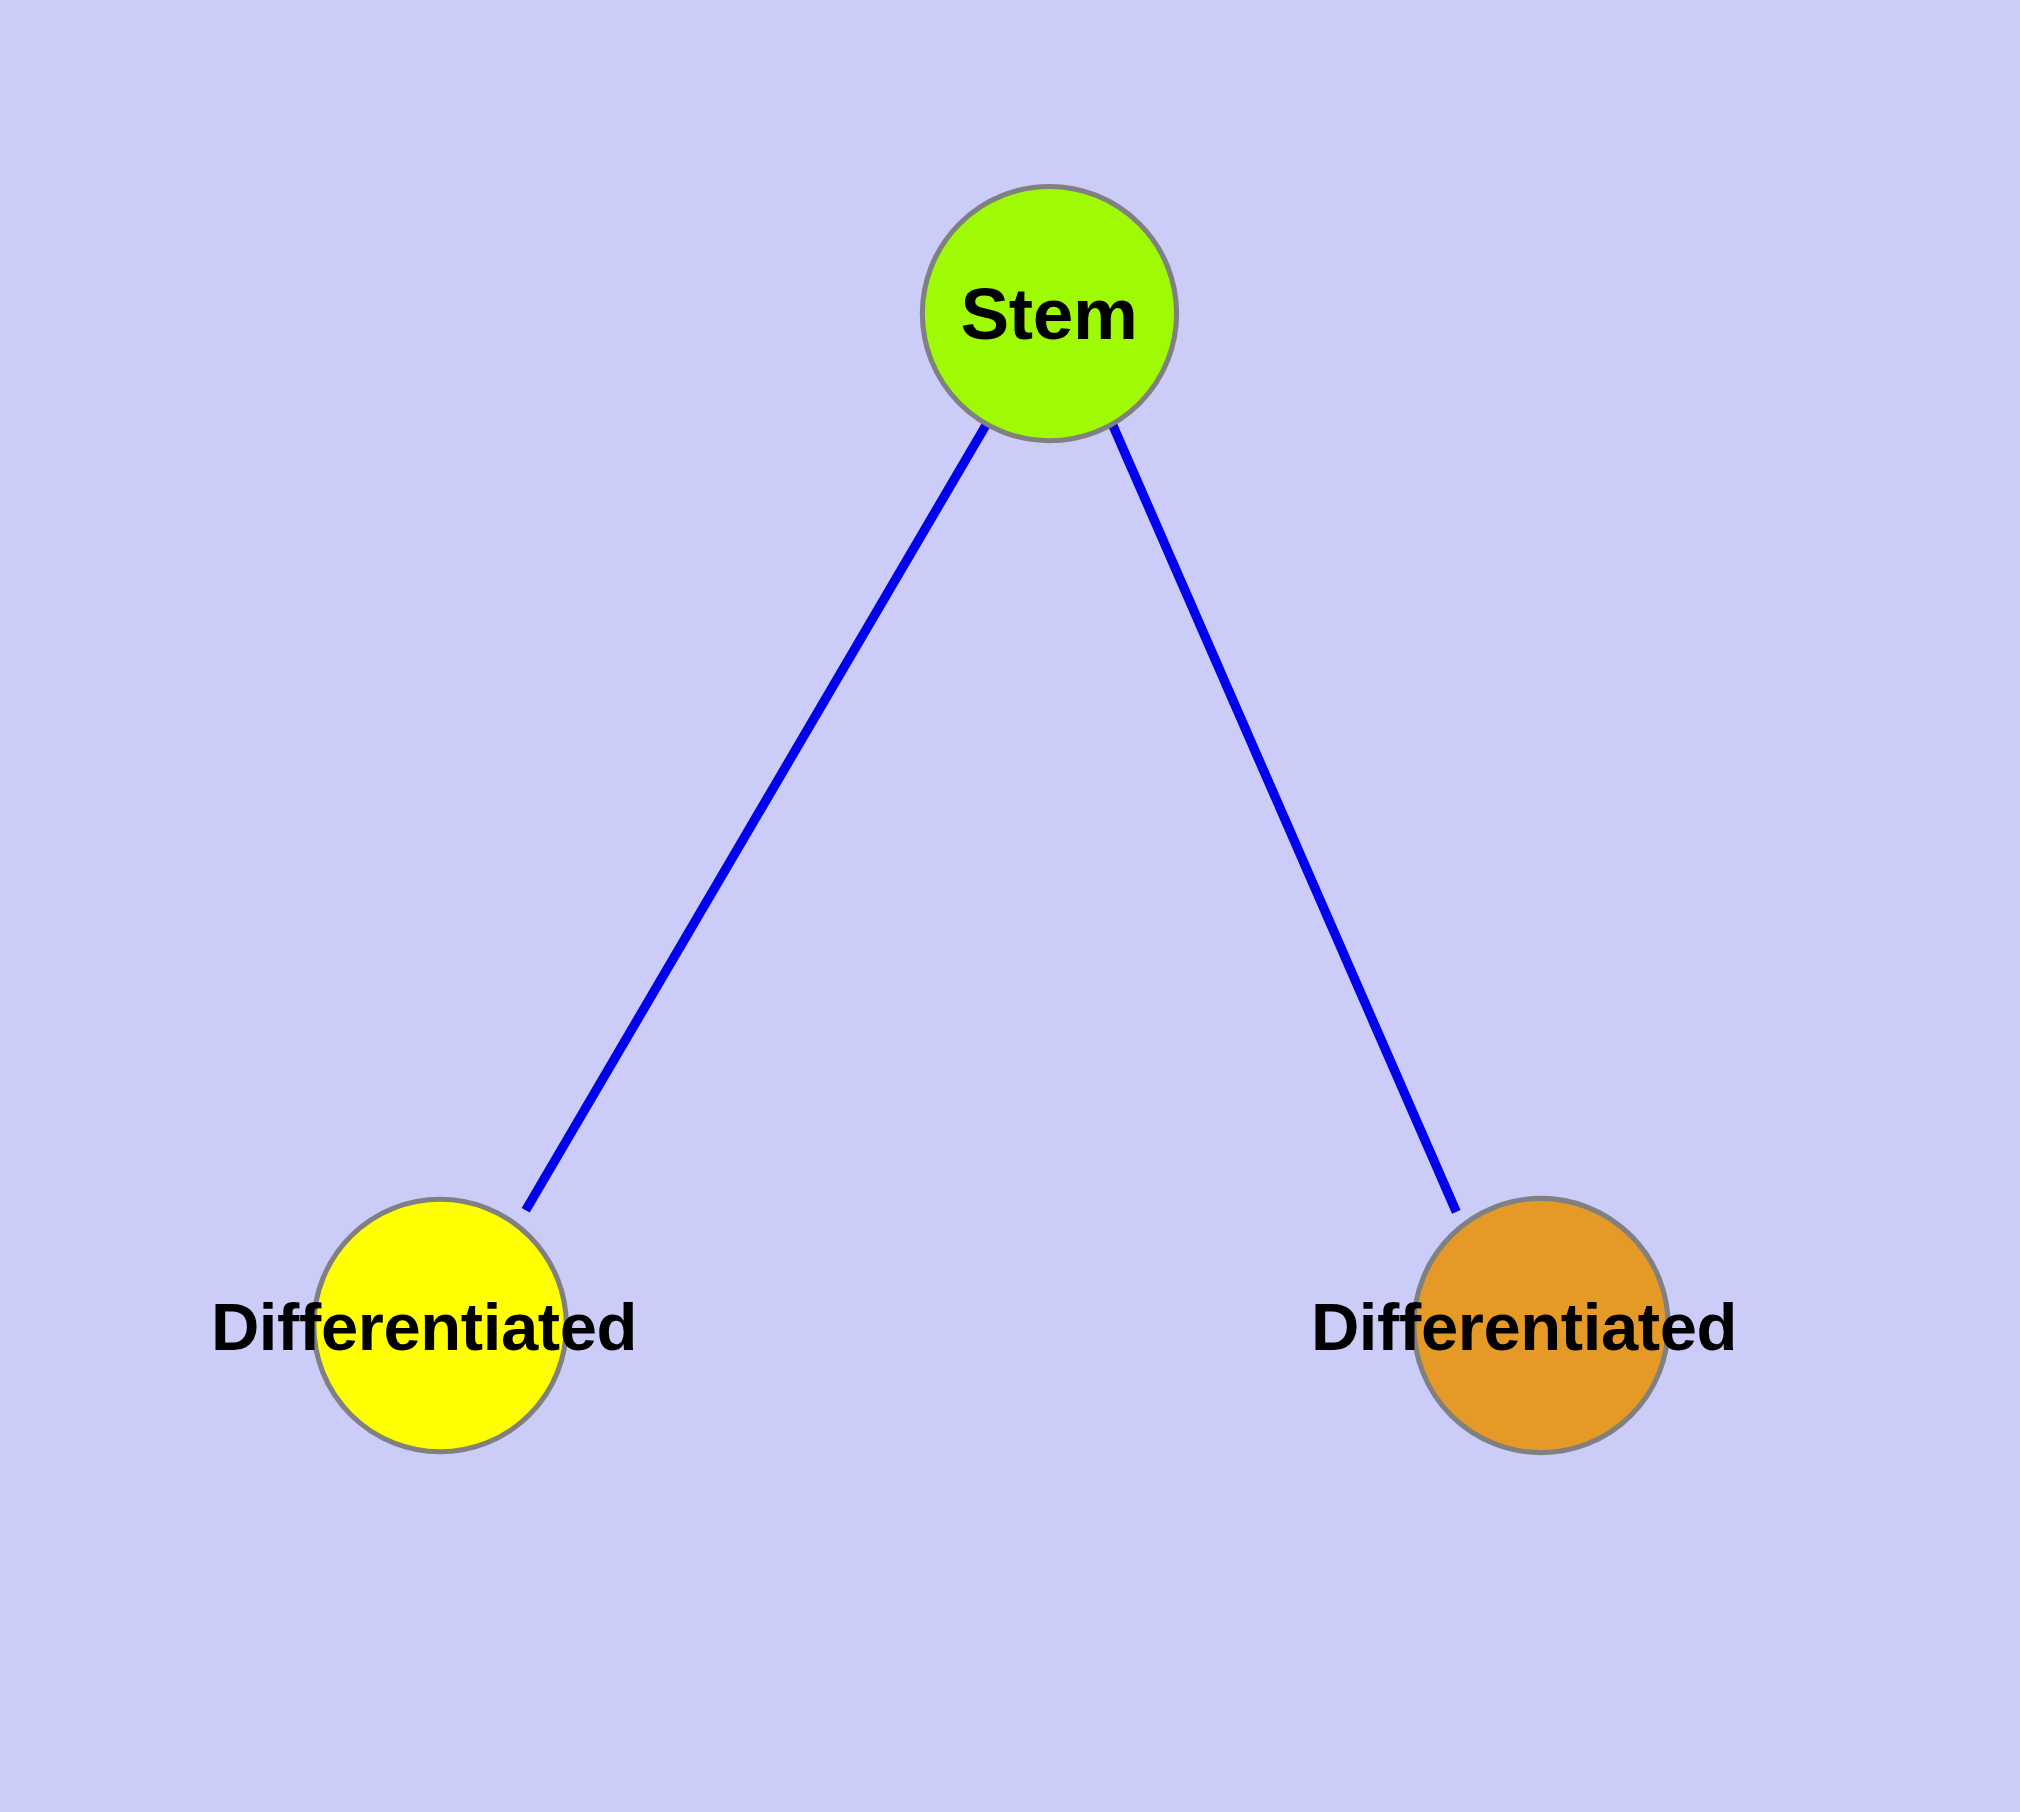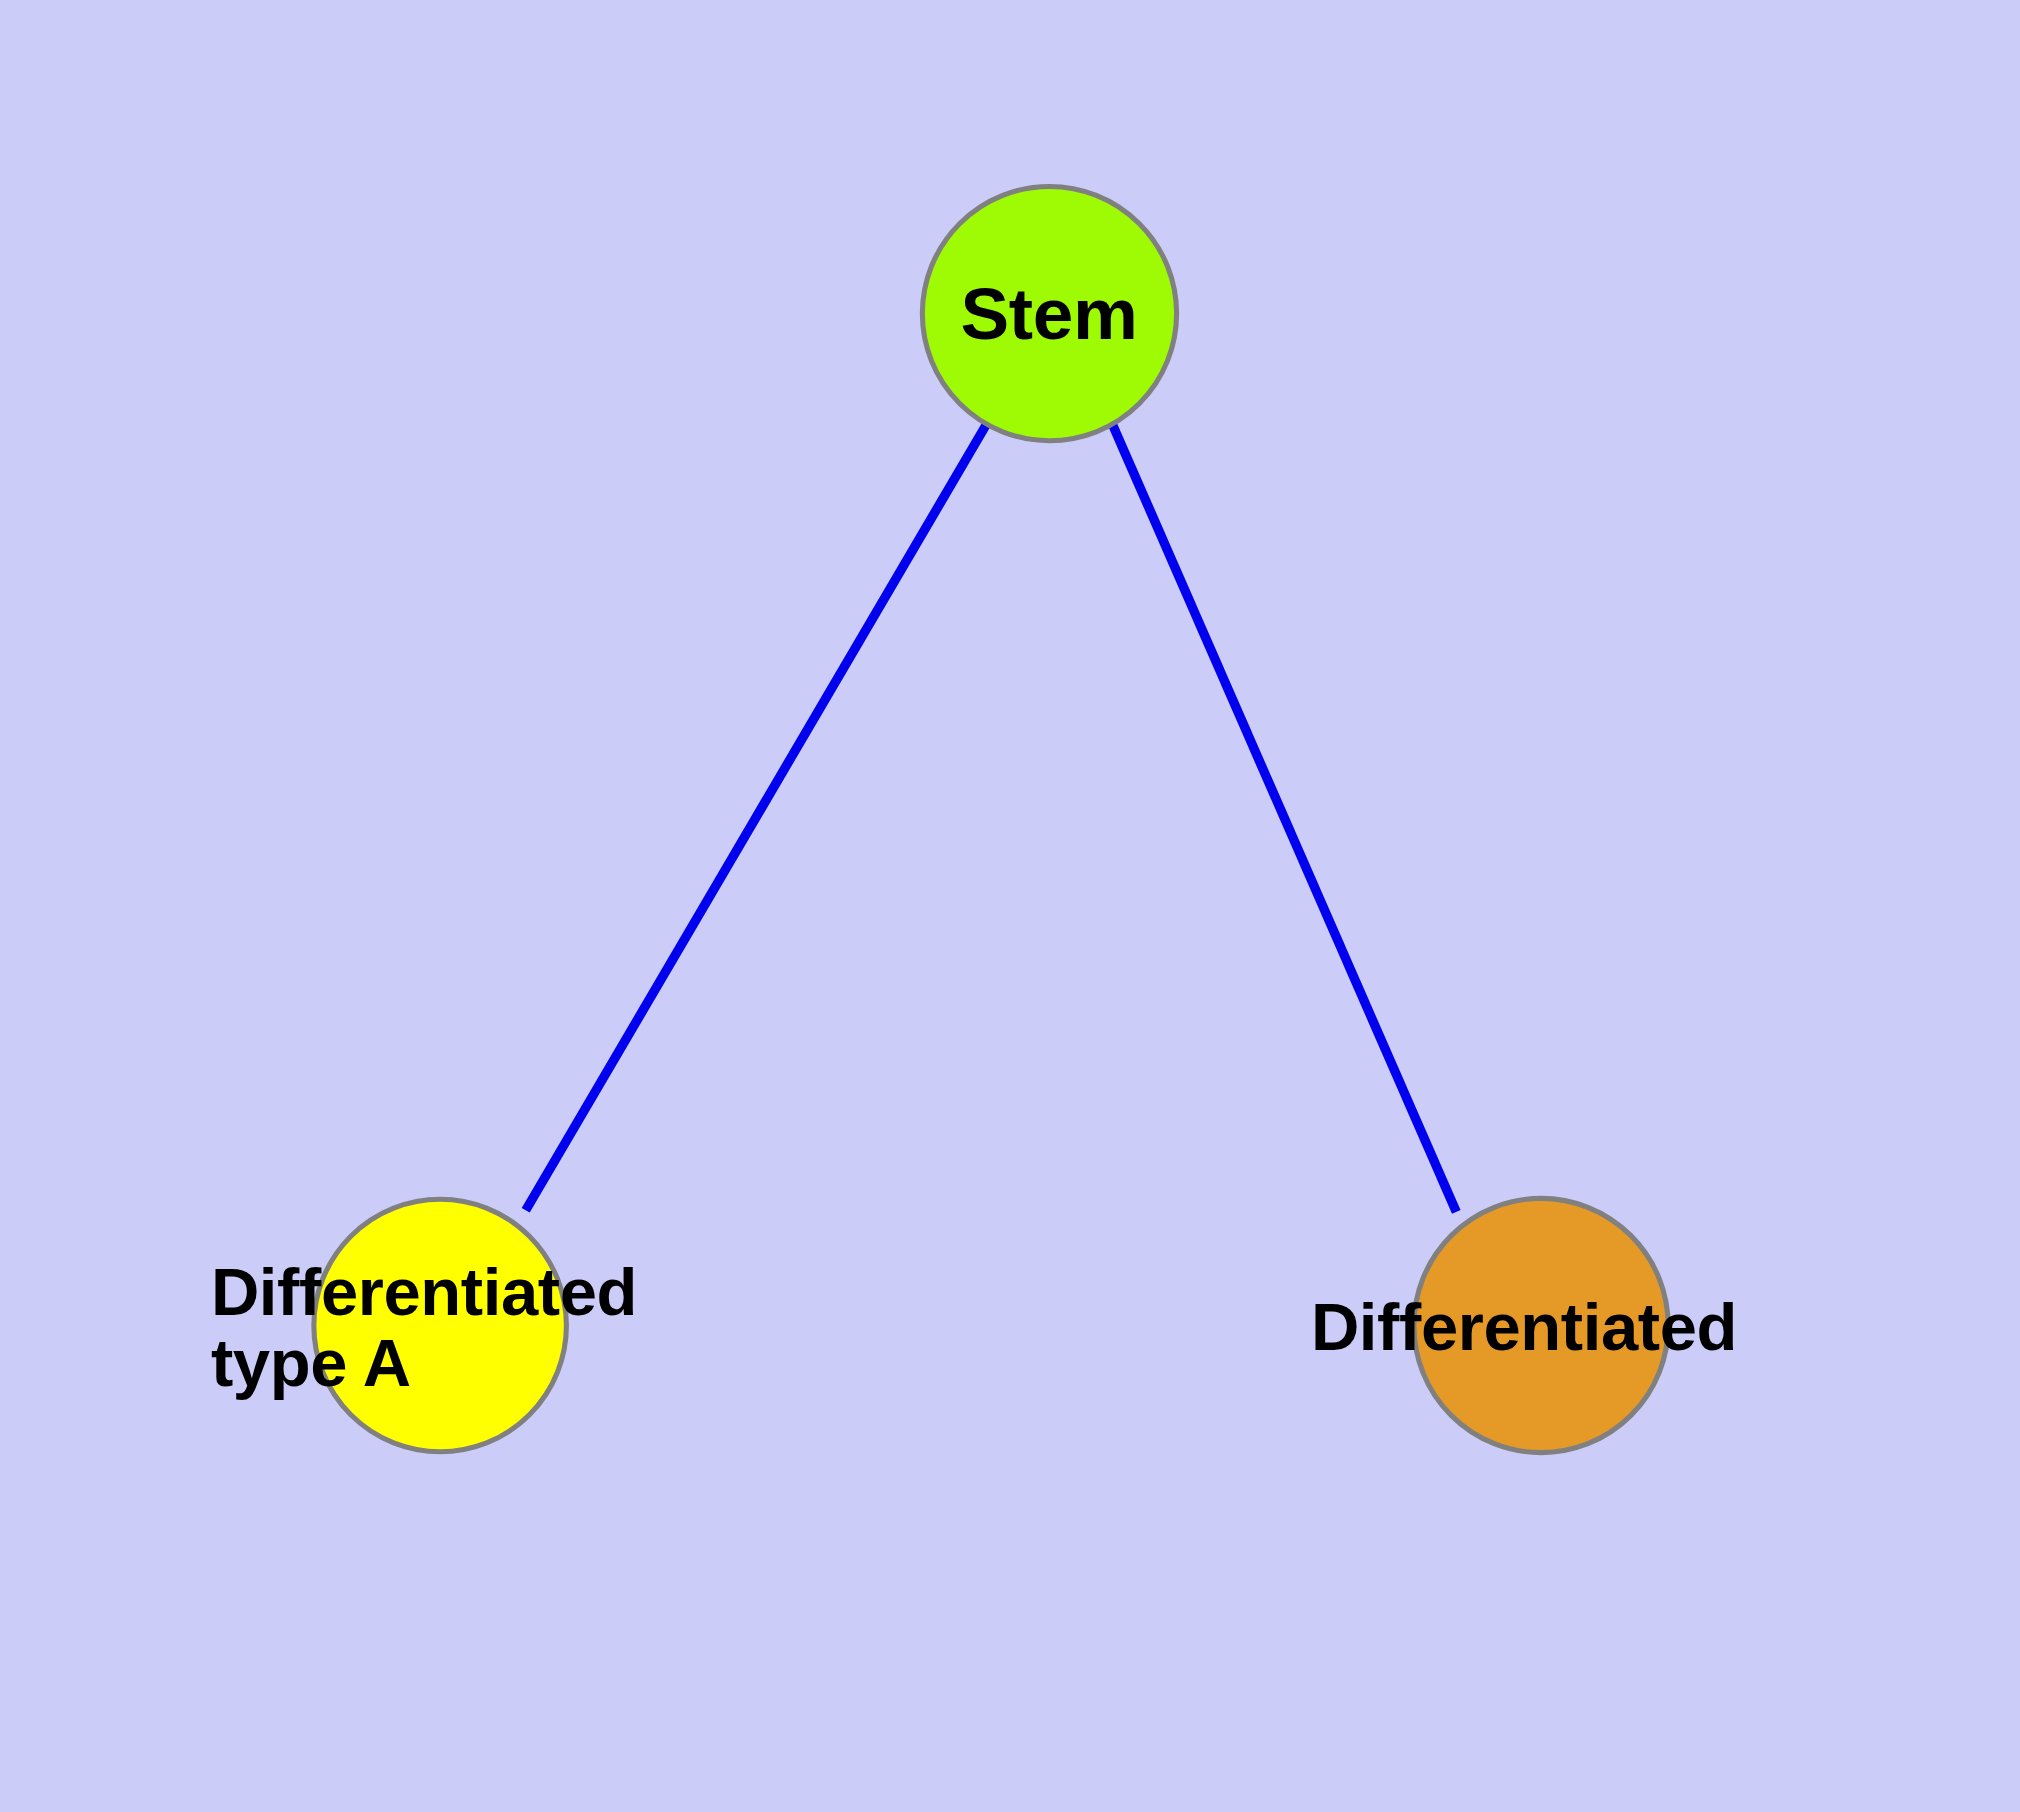--- a/index.html
+++ b/index.html
@@ -27,21 +27,21 @@
     position: absolute;
     left: 0;
     top: 0;
     width: 2021px;
     height: 1812px;
   }
   .node-label {
     position: absolute;
     color: #000000;
     font-weight: bold;
-    text-align: left;
+    text-align: right;
     line-height: 1.06;
     white-space: pre;
     letter-spacing: -0.4px;
     pointer-events: none;
     transform: translate(-50%, -50%);
   }
   .node-label.big {
     font-size: 67px;
   }
   .node-label.stem {
@@ -62,18 +62,18 @@
       </g>
     <g id="nodes-layer">
         <circle cx="1238" cy="370" r="150" fill="#9efb04" stroke="#808080" stroke-width="6"></circle>
         <circle cx="519" cy="1564" r="149" fill="#ffff00" stroke="#808080" stroke-width="6"></circle>
         <circle cx="1818" cy="1564" r="150" fill="#e59a27" stroke="#808080" stroke-width="6"></circle>
       </g>
   </svg>
 
   <div id="labels-layer">
       <div class="node-label stem" style="left: 1049px; top: 314px; color: rgb(0, 0, 0);"><div>Stem</div></div>
-      <div class="node-label big" style="left: 424px; top: 1327px; color: rgb(0, 0, 0);"><div>Differentiated</div><div>type A</div></div>
+      <div class="node-label big" style="left: 424px; top: 1327px; color: rgb(0, 0, 0);"><div>Differentiated</div></div>
       <div class="node-label big" style="left: 1524px; top: 1327px; color: rgb(0, 0, 0);"><div>Differentiated</div></div>
     </div>
 
 </div>
 
 
 </body></html>

